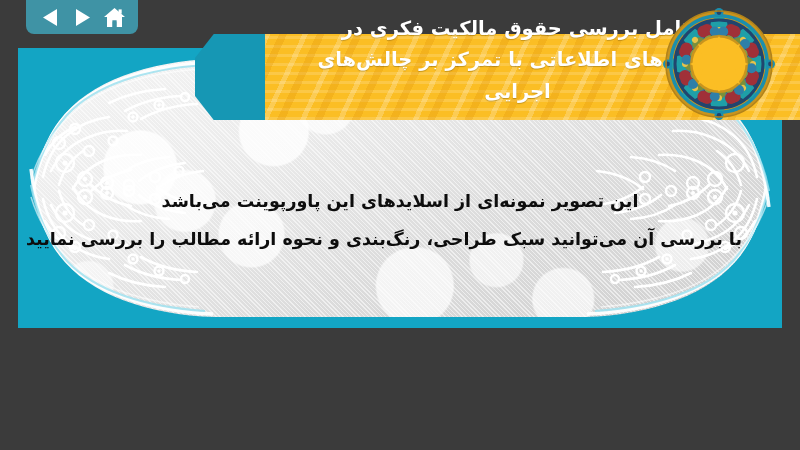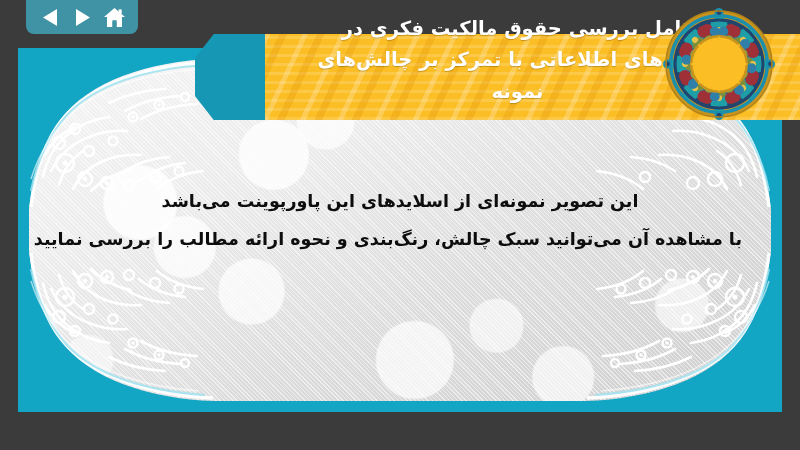--- a/index.html
+++ b/index.html
@@ -32,21 +32,21 @@
     width:26px; height:24px;
     display:flex; align-items:center; justify-content:center;
     cursor:pointer;
   }
   .navbtn svg { display:block; }
 
   
   #slide {
     position:absolute;
     left:18px; top:48px;
-    width:764px; height:364px;
+    width:764px; height:280px;
     background:#d8d8d8;
     overflow:hidden;
     z-index:10;
   }
   
   #frame-border {
     position:absolute; inset:0;
     border:11px solid #13a5c4;
     z-index:11;
     pointer-events:none;
@@ -335,35 +335,35 @@
           <circle cx="36" cy="104" r="9"></circle>
           <circle cx="56" cy="120" r="7"></circle>
           <circle cx="78" cy="124" r="6"></circle>
           <circle cx="126" cy="118" r="5"></circle>
         </g>
       </svg>
     </div>
 
     <div id="body-text">
       <div class="bline">این تصویر نمونه‌ای از اسلایدهای این پاورپوینت می‌باشد</div>
-      <div class="bline">با مشاهده آن می‌توانید سبک چالش، رنگ‌بندی و نحوه ارائه مطالب را بررسی نمایید</div>
+      <div class="bline">با بررسی آن می‌توانید سبک طراحی، رنگ‌بندی و نحوه ارائه مطالب را بررسی نمایید</div>
     </div>
   </div>
 
   <div id="banner-wrap">
     <div id="banner-tail"></div>
     <div id="banner-body"></div>
   </div>
   <div id="banner-title" style="position:absolute;left:275px;top:0;width:535px;height:120px;
        display:flex;flex-direction:column;align-items:center;justify-content:center;direction:rtl;
        color:#ffffff;font-size:19.5px;font-weight:700;line-height:1.62;text-align:center;
        text-shadow:0 1px 1px rgba(0,0,0,.22);padding:0 60px 0 10px;z-index:57;">
     <div class="tline">کامل بررسی حقوق مالکیت فکری در</div>
     <div class="tline">محیط‌های اطلاعاتی با تمرکز بر چالش‌های</div>
-    <div class="tline">نمونه</div>
+    <div class="tline">اجرایی</div>
   </div>
 
   <div id="medallion">
     <svg width="112" height="112" viewBox="0 0 112 112">
       <defs>
         <clipPath id="ringclip">
           <path d="M56 4 A52 52 0 1 1 55.9 4 Z M56 30 A26 26 0 1 0 56.1 30 Z"></path>
         </clipPath>
       </defs>
       <circle cx="56" cy="56" r="53" fill="#c8941e"></circle>

